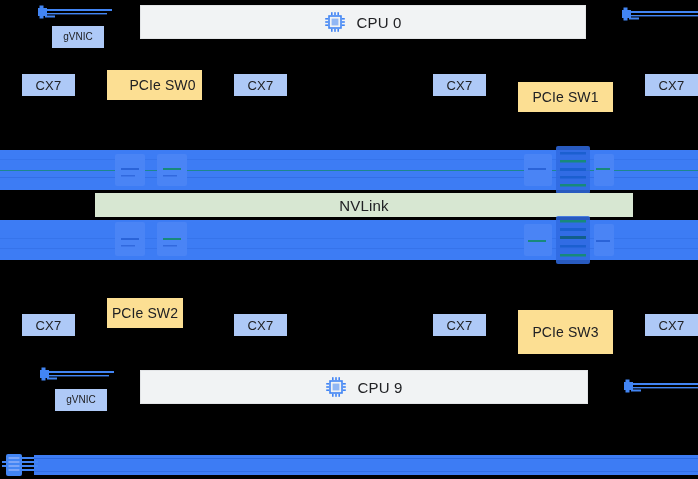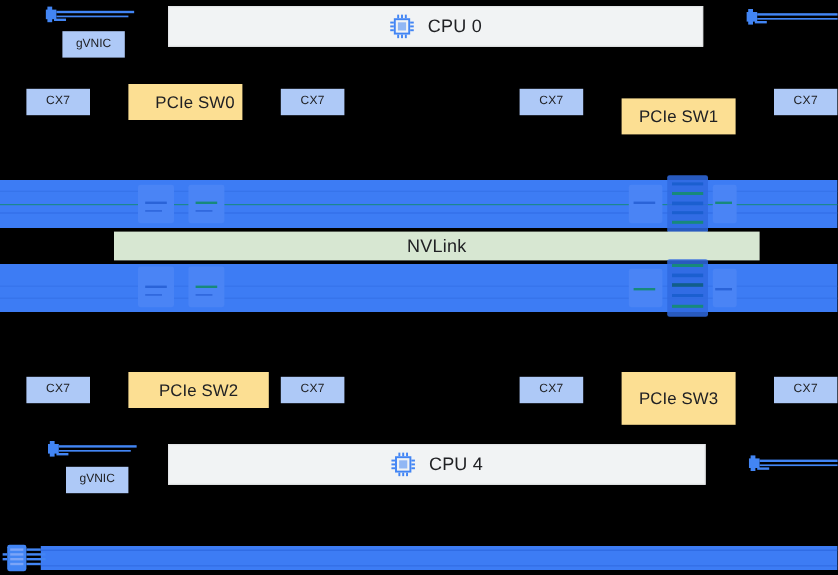--- a/index.html
+++ b/index.html
@@ -41,21 +41,21 @@
     border: 1px solid #e3e5e7;
     gap: 10px;
     font-size: 15px;
     color: #202124;
   }
   .cpu-box .cpu-label { letter-spacing: .2px; }
 
   
   .cx7 {
     background: #aec9f7;
-    font-size: 10px;
+    font-size: 13px;
     color: #202124;
     letter-spacing: .3px;
   }
 
   
   .pcie {
     background: #fcdf93;
     font-size: 14px;
     color: #202124;
     letter-spacing: .1px;
@@ -245,21 +245,21 @@
         <rect x="6" y="26" width="18" height="2" fill="#17897b"></rect>
         <rect x="74" y="26" width="14" height="2" fill="#2a63d8"></rect>
       </svg>
     </span>
   </div>
 
   <div class="node cx7" style="left:22px; top:314px; width:53px; height:22px;">
     <span>CX7</span>
   </div>
 
-  <div class="node pcie" style="left:107px; top:310px; width:117px; height:30px;">
+  <div class="node pcie" style="left:107px; top:298px; width:76px; height:30px;">
     <span>PCIe SW2</span>
   </div>
 
   <div class="node cx7" style="left:234px; top:314px; width:53px; height:22px;">
     <span>CX7</span>
   </div>
 
   <div class="node cx7" style="left:433px; top:314px; width:53px; height:22px;">
     <span>CX7</span>
   </div>
@@ -300,21 +300,21 @@
           <rect x="13.4" y="17.8" width="1.6" height="3"></rect>
           <rect x="1.2" y="7" width="3" height="1.6"></rect>
           <rect x="1.2" y="10.2" width="3" height="1.6"></rect>
           <rect x="1.2" y="13.4" width="3" height="1.6"></rect>
           <rect x="17.8" y="7" width="3" height="1.6"></rect>
           <rect x="17.8" y="10.2" width="3" height="1.6"></rect>
           <rect x="17.8" y="13.4" width="3" height="1.6"></rect>
         </g>
       </svg>
     </span>
-    <span class="cpu-label">CPU 4</span>
+    <span class="cpu-label">CPU 9</span>
   </div>
 
   <span class="icon" style="left:624px; top:378px; width:90px; height:16px;">
     <svg width="90" height="16" viewBox="0 0 90 16">
       <rect x="0" y="4" width="9" height="8" fill="#4285f4"></rect>
       <rect x="1.5" y="1.5" width="4" height="3" fill="#4285f4"></rect>
       <rect x="1.5" y="11.5" width="4" height="3" fill="#4285f4"></rect>
       <rect x="9" y="5" width="78" height="2" fill="#4285f4"></rect>
       <rect x="9" y="9" width="70" height="1.4" fill="#4285f4"></rect>
       <rect x="7" y="11.5" width="10" height="2" fill="#4285f4"></rect>

